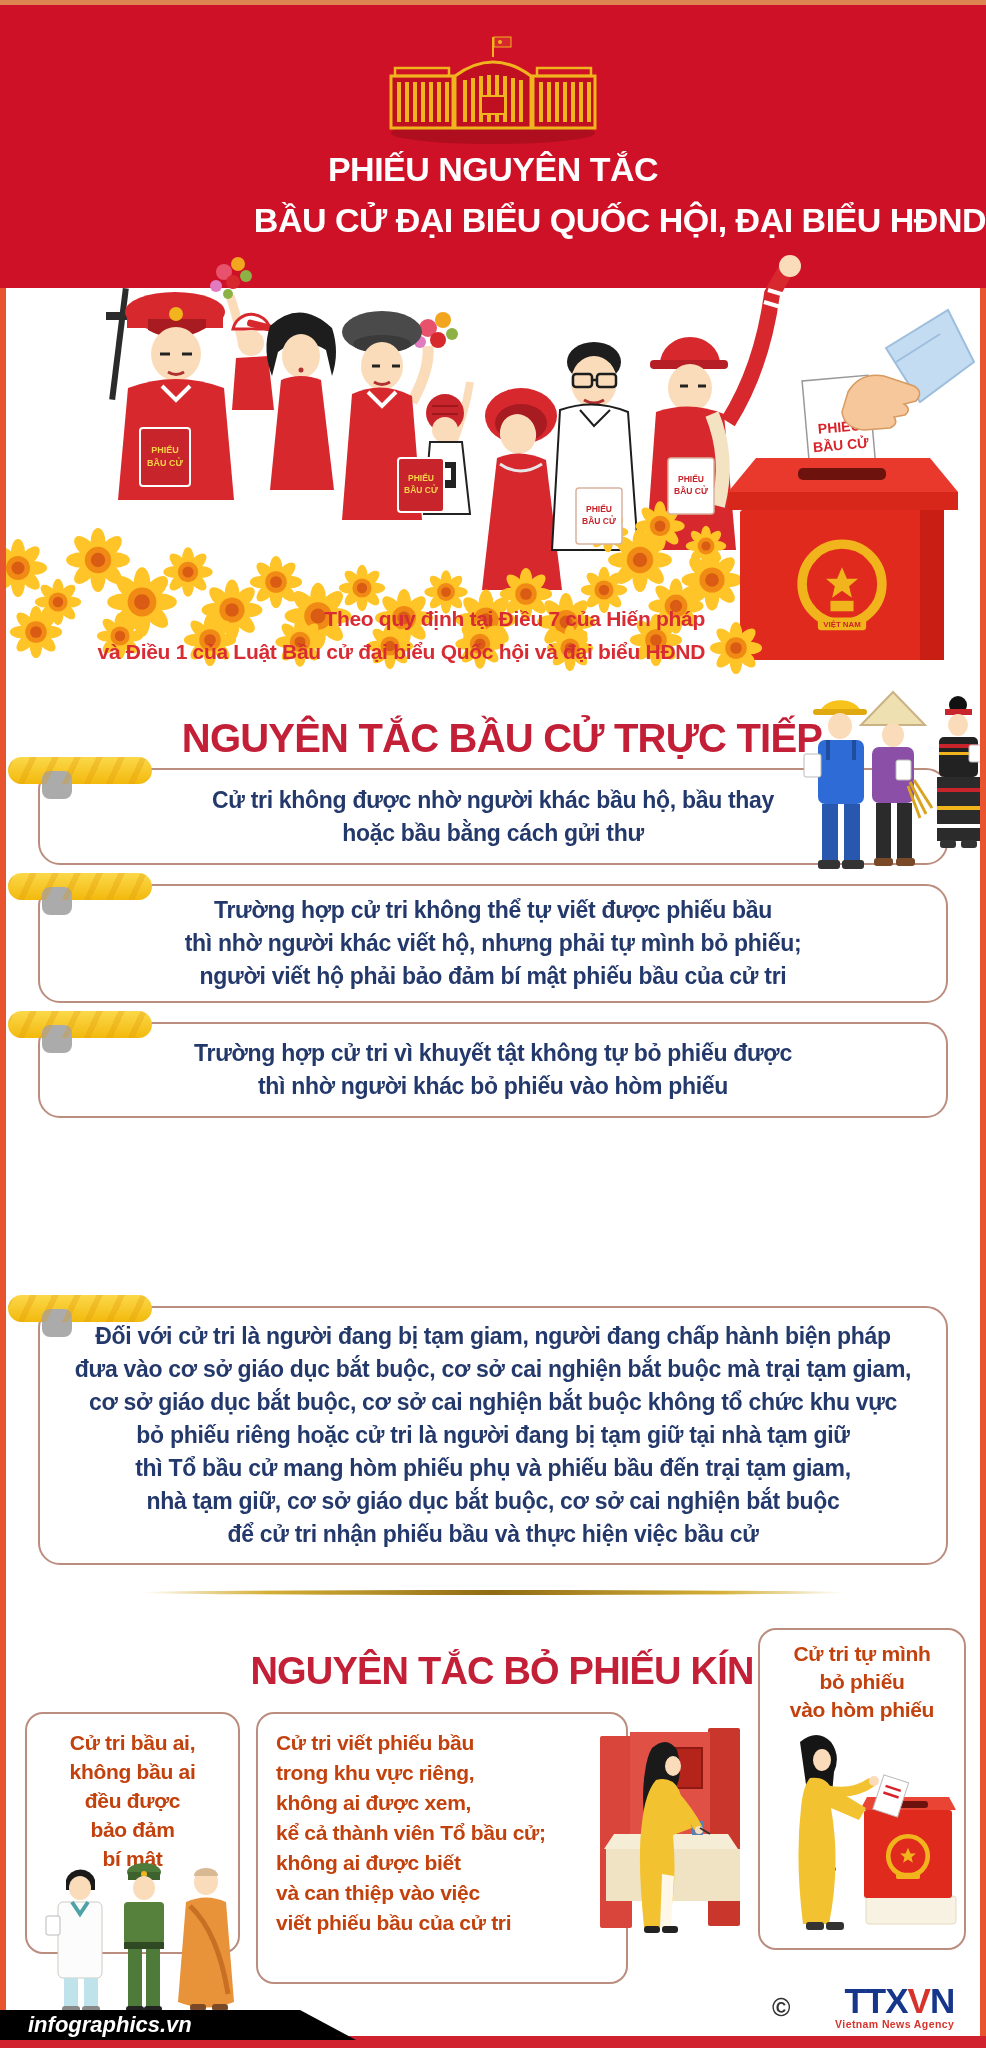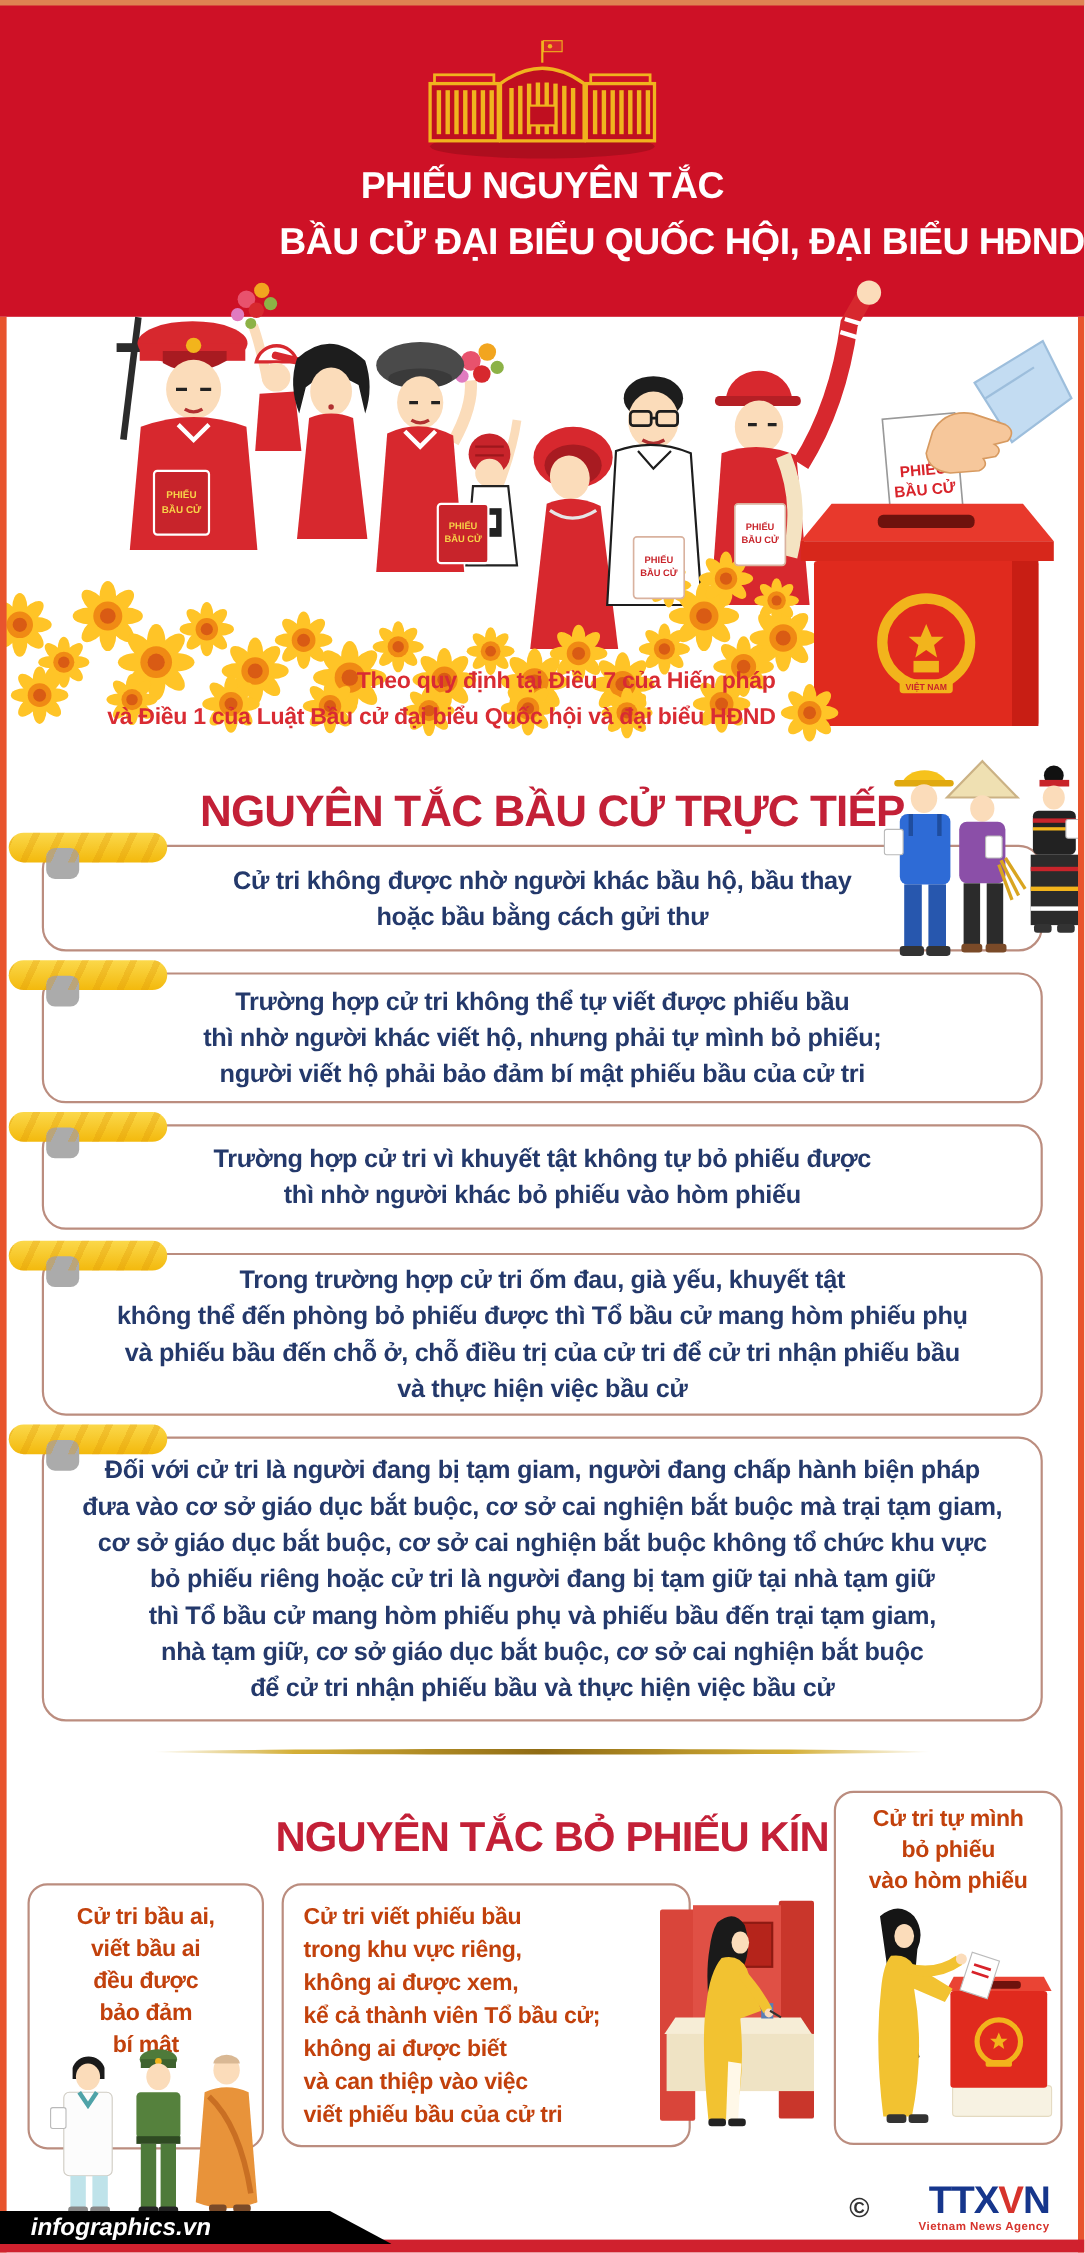--- a/index.html
+++ b/index.html
@@ -47,21 +47,21 @@
   .gold-divider{left:140px;top:1590px;width:706px;height:5px;border-radius:50%;
         background:linear-gradient(90deg,rgba(201,162,39,0) 0%,#D4AF37 18%,#8F6B14 50%,#D4AF37 82%,rgba(201,162,39,0) 100%);}
 
   
   .sec2-title{left:38px;top:1650px;width:928px;text-align:center;color:#C32037;
               font-weight:bold;font-size:38px;letter-spacing:-0.8px;}
   .card{background:#ffffff;border:2px solid #BB8D7F;border-radius:18px;box-sizing:border-box;}
   .card-text{color:#c2410c;font-weight:bold;white-space:pre-line;letter-spacing:-0.3px;}
   .card-left{left:25px;top:1712px;width:215px;height:242px;}
   .card-left .card-text{padding-top:14px;text-align:center;font-size:21px;line-height:29px;}
-  .card-mid{left:256px;top:1712px;width:372px;height:240px;}
+  .card-mid{left:256px;top:1712px;width:372px;height:272px;}
   .card-mid .card-text{padding:14px 0 0 18px;text-align:left;font-size:21px;line-height:30px;}
   .card-right{left:758px;top:1628px;width:208px;height:322px;overflow:hidden;}
   .card-right .card-text{padding-top:10px;text-align:center;font-size:21px;line-height:28px;}
   .booth-art{left:596px;top:1722px;z-index:4;}
   .left-people{left:40px;top:1858px;z-index:4;}
 
   
   .ribbon{left:0;top:2010px;width:356px;height:30px;background:#000000;z-index:10;
           clip-path:polygon(0 0,300px 0,356px 100%,0 100%);}
   .ribbon span{display:block;padding-left:28px;line-height:30px;color:#fff;
@@ -384,45 +384,38 @@
     <div class="pill"></div>
     <div class="rule-text">Trường hợp cử tri không thể tự viết được phiếu bầu
 thì nhờ người khác viết hộ, nhưng phải tự mình bỏ phiếu;
 người viết hộ phải bảo đảm bí mật phiếu bầu của cử tri</div>
   </div>
   <div class="abs rule-box" style="top:1022px;height:96px;">
     <div class="pill"></div>
     <div class="rule-text">Trường hợp cử tri vì khuyết tật không tự bỏ phiếu được
 thì nhờ người khác bỏ phiếu vào hòm phiếu</div>
   </div>
-  <div class="abs rule-box" style="top:1139px;height:148px;">
-    <div class="pill"></div>
-    <div class="rule-text">Trong trường hợp cử tri ốm đau, già yếu, khuyết tật
-không thể đến phòng bỏ phiếu được thì Tổ bầu cử mang hòm phiếu phụ
-và phiếu bầu đến chỗ ở, chỗ điều trị của cử tri để cử tri nhận phiếu bầu
-và thực hiện việc bầu cử</div>
-  </div>
   <div class="abs rule-box" style="top:1306px;height:259px;">
     <div class="pill"></div>
     <div class="rule-text">Đối với cử tri là người đang bị tạm giam, người đang chấp hành biện pháp
 đưa vào cơ sở giáo dục bắt buộc, cơ sở cai nghiện bắt buộc mà trại tạm giam,
 cơ sở giáo dục bắt buộc, cơ sở cai nghiện bắt buộc không tổ chức khu vực
 bỏ phiếu riêng hoặc cử tri là người đang bị tạm giữ tại nhà tạm giữ
 thì Tổ bầu cử mang hòm phiếu phụ và phiếu bầu đến trại tạm giam,
 nhà tạm giữ, cơ sở giáo dục bắt buộc, cơ sở cai nghiện bắt buộc
 để cử tri nhận phiếu bầu và thực hiện việc bầu cử</div>
   </div>
 
   <div class="abs gold-divider"></div>
 
   <div class="abs sec2-title">NGUYÊN TẮC BỎ PHIẾU KÍN</div>
 
   <div class="abs card card-left">
     <div class="card-text">Cử tri bầu ai,
-viết bầu ai
+không bầu ai
 đều được
 bảo đảm
 bí mật</div>
   </div>
 
   <div class="abs card card-mid">
     <div class="card-text">Cử tri viết phiếu bầu
 trong khu vực riêng,
 không ai được xem,
 kể cả thành viên Tổ bầu cử;

